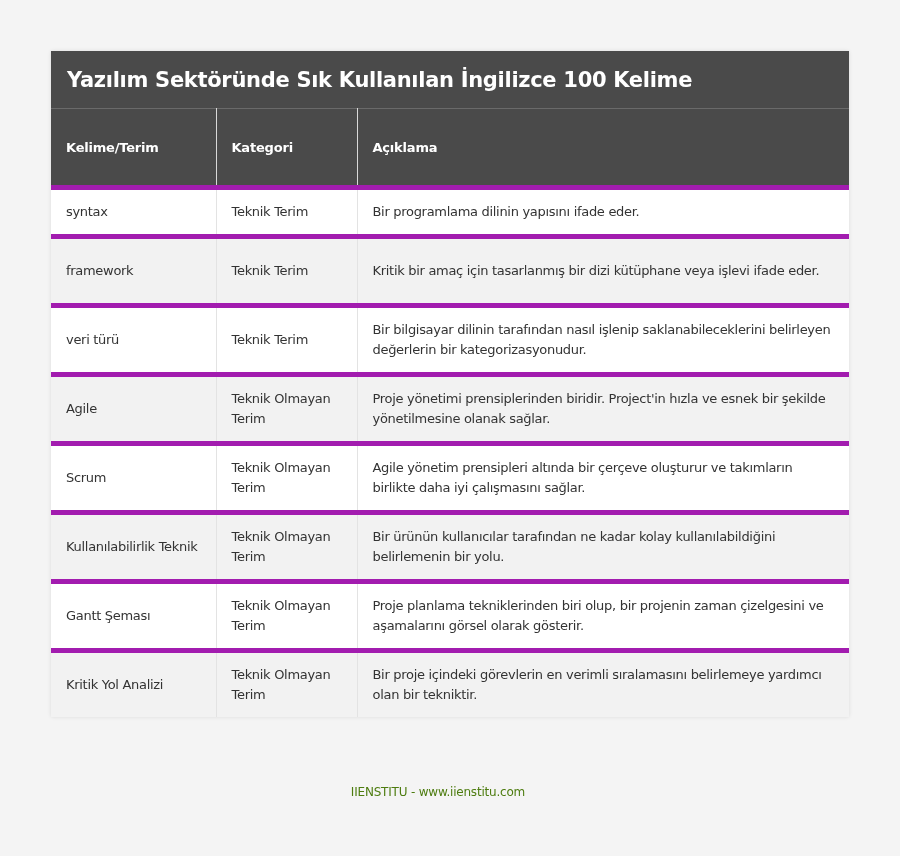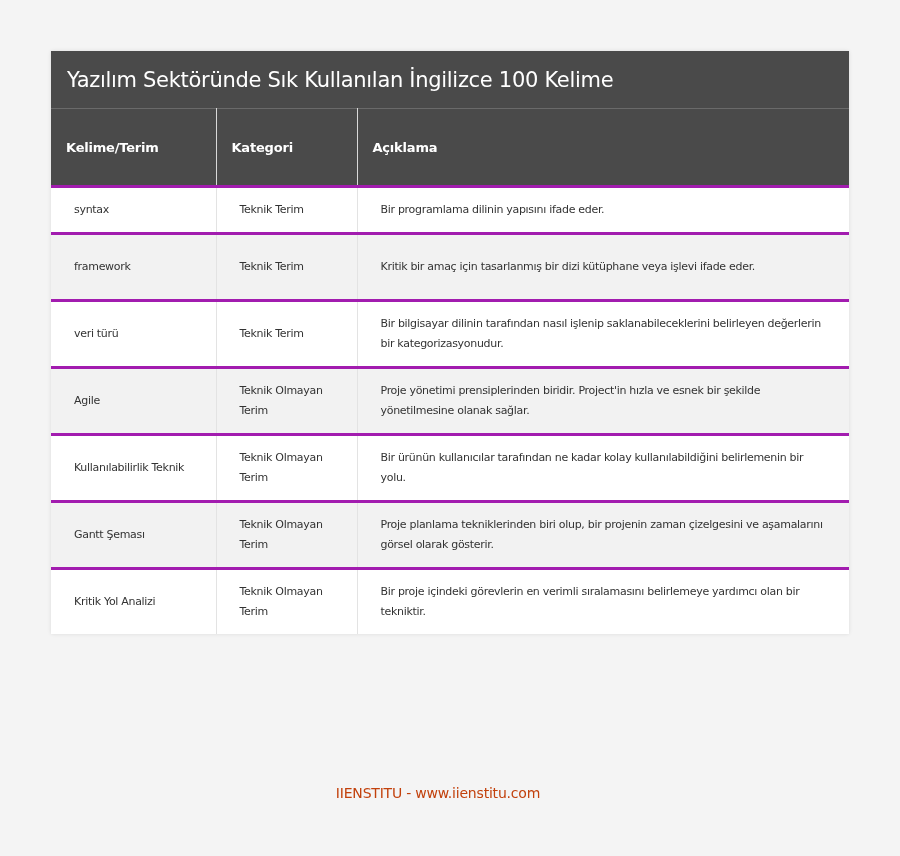--- a/index.html
+++ b/index.html
@@ -23,21 +23,21 @@
       box-shadow: 0 0 4px rgba(0,0,0,0.10);
     }
     .title-bar {
       background: #4a4a4a;
       color: #ffffff;
       height: 57px;
       display: flex;
       align-items: center;
       padding-left: 16px;
       font-size: 21px;
-      font-weight: normal;
+      font-weight: bold;
       letter-spacing: -0.3px;
     }
     table {
       width: 100%;
       border-collapse: collapse;
       table-layout: fixed;
     }
     col.c1 { width: 165px; }
     col.c2 { width: 141px; }
     col.c3 { width: 492px; }
@@ -48,42 +48,42 @@
       font-size: 13px;
       font-weight: bold;
       height: 44px;
       padding: 16px 15px;
       border-top: 1px solid #6a6a6a;
       border-right: 1px solid #d9d9d9;
       letter-spacing: -0.2px;
     }
     thead th:last-child { border-right: none; margin-left: 25px; }
     tbody td {
-      font-size: 11px;
+      font-size: 13px;
       color: #333333;
-      padding: 0 23px;
+      padding: 0 15px;
       height: 64px;
       vertical-align: middle;
-      border-top: 3px solid #a21caf;
+      border-top: 5px solid #a21caf;
       border-right: 1px solid #e3e3e3;
       line-height: 20px;
       letter-spacing: -0.3px;
     }
     tbody td:last-child { border-right: none; }
     tbody tr.short td { height: 44px; }
     tbody tr:nth-child(even) td { background: #f2f2f2; }
     tbody tr:nth-child(odd) td { background: #ffffff; }
     .footer {
       position: absolute;
       top: 785px;
       left: 0;
       width: 876px;
       text-align: center;
-      font-size: 14px;
-      color: #c2410c;
+      font-size: 12px;
+      color: #4d7c0f;
       letter-spacing: -0.2px;
     }
   </style>
 </head>
 <body>
 
 <div class="card">
   <div class="title-bar">Yazılım Sektöründe Sık Kullanılan İngilizce 100 Kelime</div>
   <table>
     <colgroup>
@@ -113,20 +113,25 @@
         <td>veri türü</td>
         <td>Teknik Terim</td>
         <td>Bir bilgisayar dilinin tarafından nasıl işlenip saklanabileceklerini belirleyen değerlerin bir kategorizasyonudur.</td>
       </tr>
       <tr>
         <td>Agile</td>
         <td>Teknik Olmayan Terim</td>
         <td>Proje yönetimi prensiplerinden biridir. Project'in hızla ve esnek bir şekilde yönetilmesine olanak sağlar.</td>
       </tr>
       <tr>
+        <td>Scrum</td>
+        <td>Teknik Olmayan Terim</td>
+        <td>Agile yönetim prensipleri altında bir çerçeve oluşturur ve takımların birlikte daha iyi çalışmasını sağlar.</td>
+      </tr>
+      <tr>
         <td>Kullanılabilirlik Teknik</td>
         <td>Teknik Olmayan Terim</td>
         <td>Bir ürünün kullanıcılar tarafından ne kadar kolay kullanılabildiğini belirlemenin bir yolu.</td>
       </tr>
       <tr>
         <td>Gantt Şeması</td>
         <td>Teknik Olmayan Terim</td>
         <td>Proje planlama tekniklerinden biri olup, bir projenin zaman çizelgesini ve aşamalarını görsel olarak gösterir.</td>
       </tr>
       <tr>

